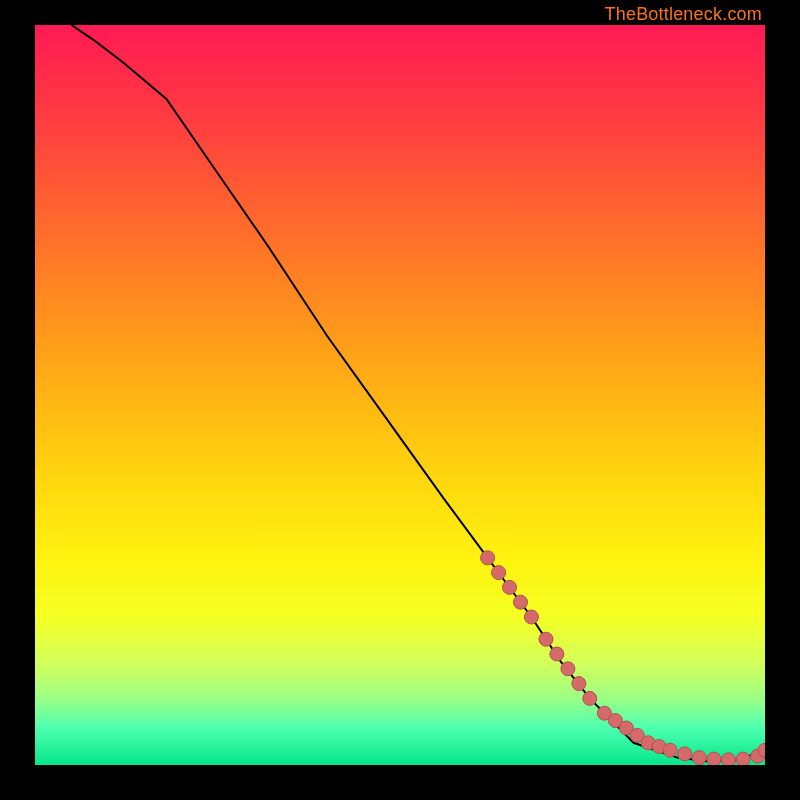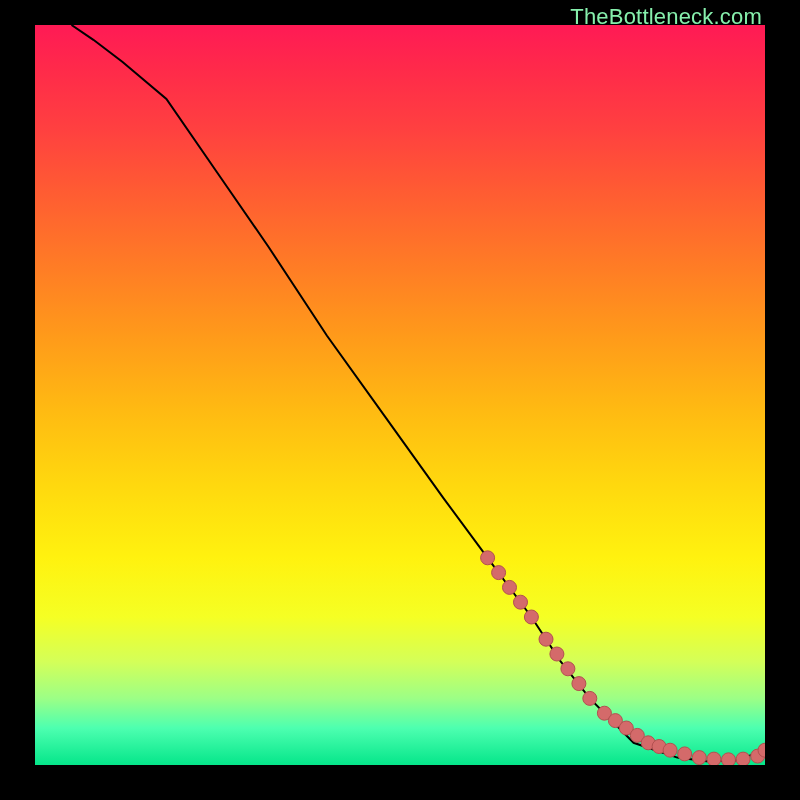--- a/index.html
+++ b/index.html
@@ -56,22 +56,22 @@
   }
   .dot {
     fill: #d46a6a;
     stroke: #b25050;
     stroke-width: 1;
   }
   .watermark {
     position: absolute;
     right: 38px;
     top: 4px;
-    color: #86efac;
-    font-size: 22px;
+    color: #f97316;
+    font-size: 18px;
     font-weight: 500;
     letter-spacing: 0.2px;
   }
 </style>
 </head>
 <body>
 
 <div class="frame">
 
   <div class="watermark">TheBottleneck.com</div>

